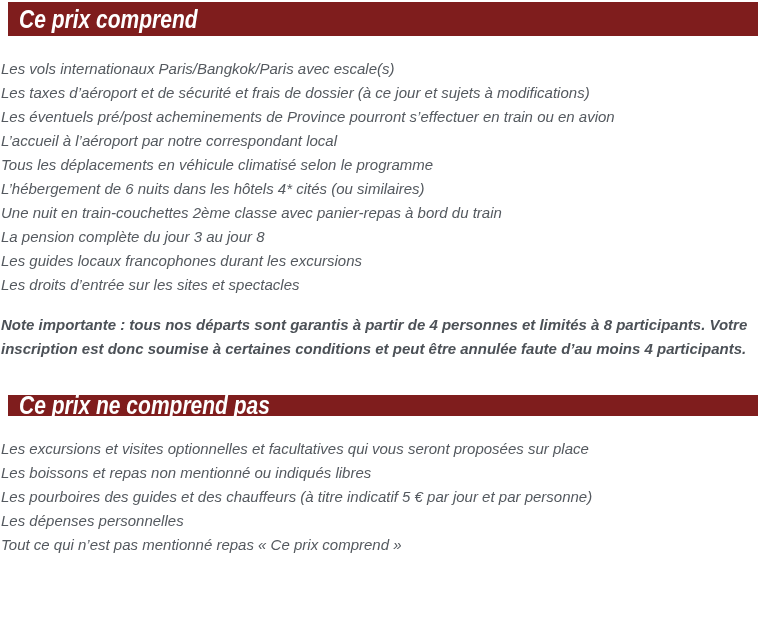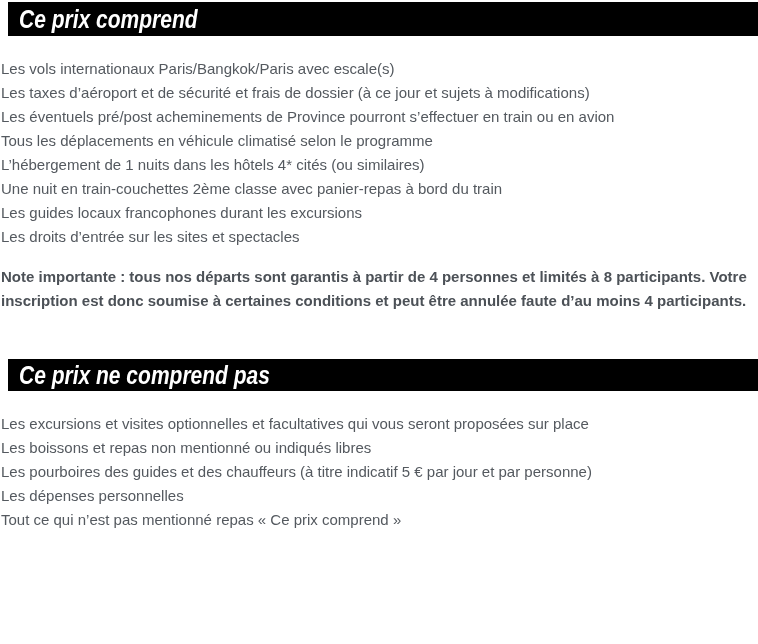--- a/index.html
+++ b/index.html
@@ -7,71 +7,75 @@
     position: relative;
     width: 758px;
     height: 644px;
     background: #ffffff;
     font-family: "Liberation Sans", sans-serif;
     overflow: hidden;
   }
   .band {
     margin-left: 8px;
     height: 34px;
-    background: #000000;
+    background: #7f1d1d;
     display: flex;
     align-items: center;
   }
   .band-1 { margin-top: 2px; }
-  .band-2 { margin-top: 46px; height: 32px; text-align: right; }
+  .band-2 { margin-top: 34px; height: 21px; text-align: right; }
   .band-title {
     margin: 0 0 0 11px;
     color: #ffffff;
     font-style: italic;
     font-weight: bold;
     font-size: 25px;
     line-height: 1;
     display: inline-block;
     transform: scaleX(0.84);
     transform-origin: left center;
     white-space: nowrap;
   }
   .items {
     list-style: none;
     margin: 21px 0 0 0;
     padding: 0 10px 0 1px;
     color: #54595f;
+    font-style: italic;
     font-size: 15px;
     line-height: 24px;
   }
   .note {
     margin: 16px 0 0 0;
     padding: 0 6px 0 1px;
     color: #4c5157;
+    font-style: italic;
     font-weight: bold;
     font-size: 15px;
     line-height: 24px;
   }
 </style>
 </head>
 <body>
 
 <div class="page">
 
   <section>
     <header class="band band-1">
       <h2 class="band-title">Ce prix comprend</h2>
     </header>
     <ul class="items">
         <li>Les vols internationaux Paris/Bangkok/Paris avec escale(s)</li>
         <li>Les taxes d’aéroport et de sécurité et frais de dossier (à ce jour et sujets à modifications)</li>
         <li>Les éventuels pré/post acheminements de Province pourront s’effectuer en train ou en avion</li>
+        <li>L’accueil à l’aéroport par notre correspondant local</li>
         <li>Tous les déplacements en véhicule climatisé selon le programme</li>
-        <li>L’hébergement de 1 nuits dans les hôtels 4* cités (ou similaires)</li>
+        <li>L’hébergement de 6 nuits dans les hôtels 4* cités (ou similaires)</li>
         <li>Une nuit en train-couchettes 2ème classe avec panier-repas à bord du train</li>
+        <li>La pension complète du jour 3 au jour 8</li>
         <li>Les guides locaux francophones durant les excursions</li>
         <li>Les droits d’entrée sur les sites et spectacles</li>
       </ul>
     <p class="note">Note importante : tous nos départs sont garantis à partir de 4 personnes et limités à 8 participants. Votre inscription est donc soumise à certaines conditions et peut être annulée faute d’au moins 4 participants.</p>
   </section>
 
   <section>
     <header class="band band-2">
       <h2 class="band-title">Ce prix ne comprend pas</h2>
     </header>

